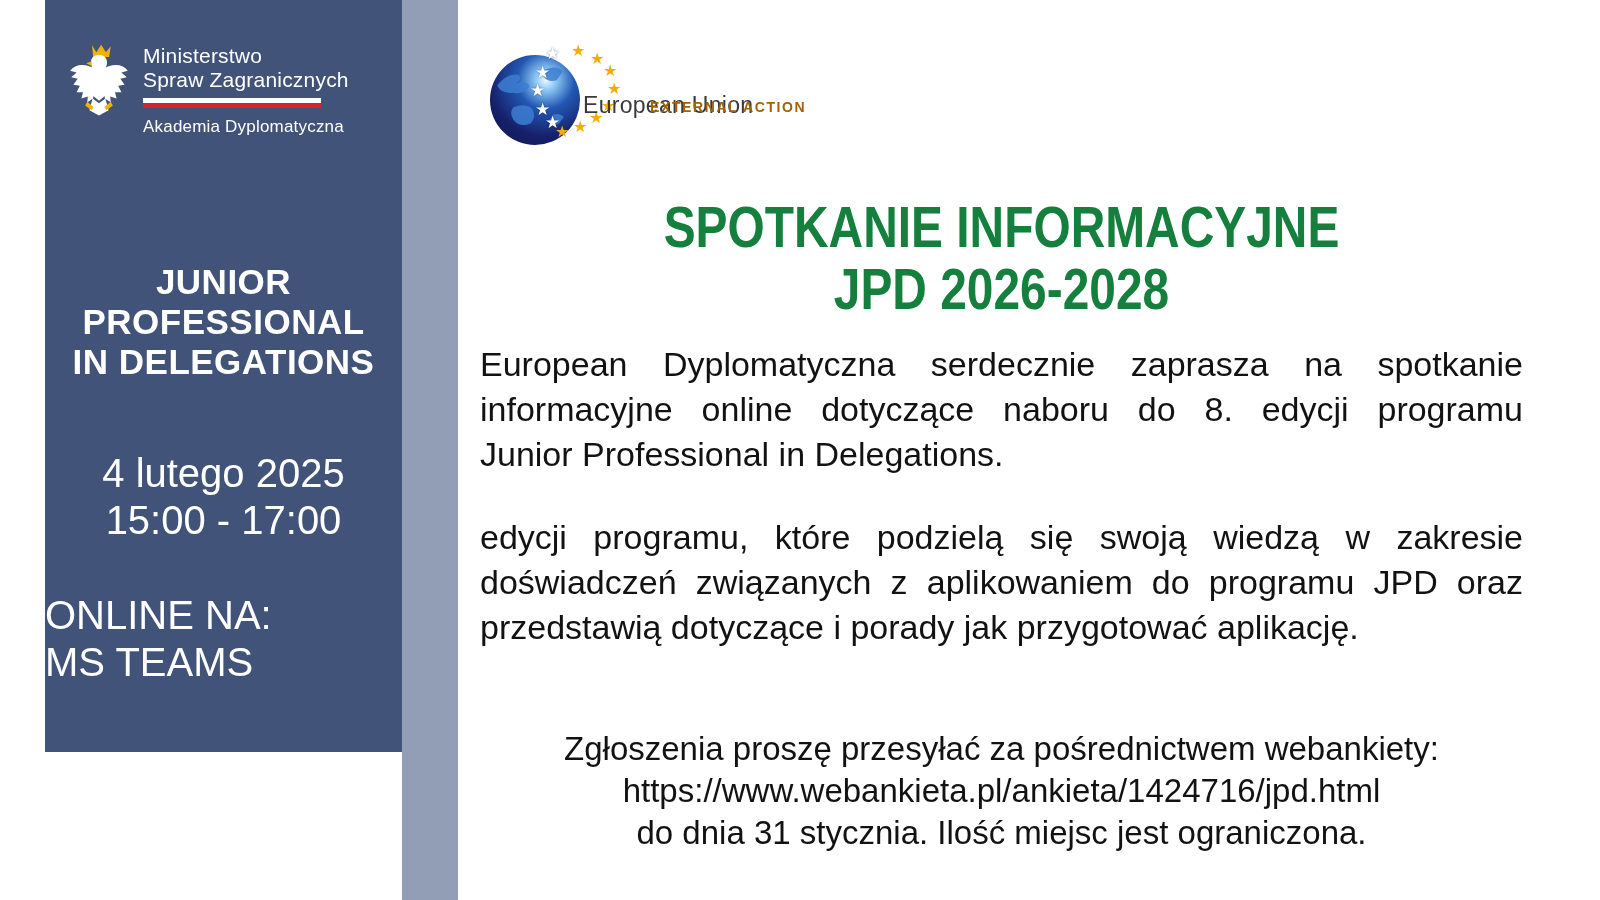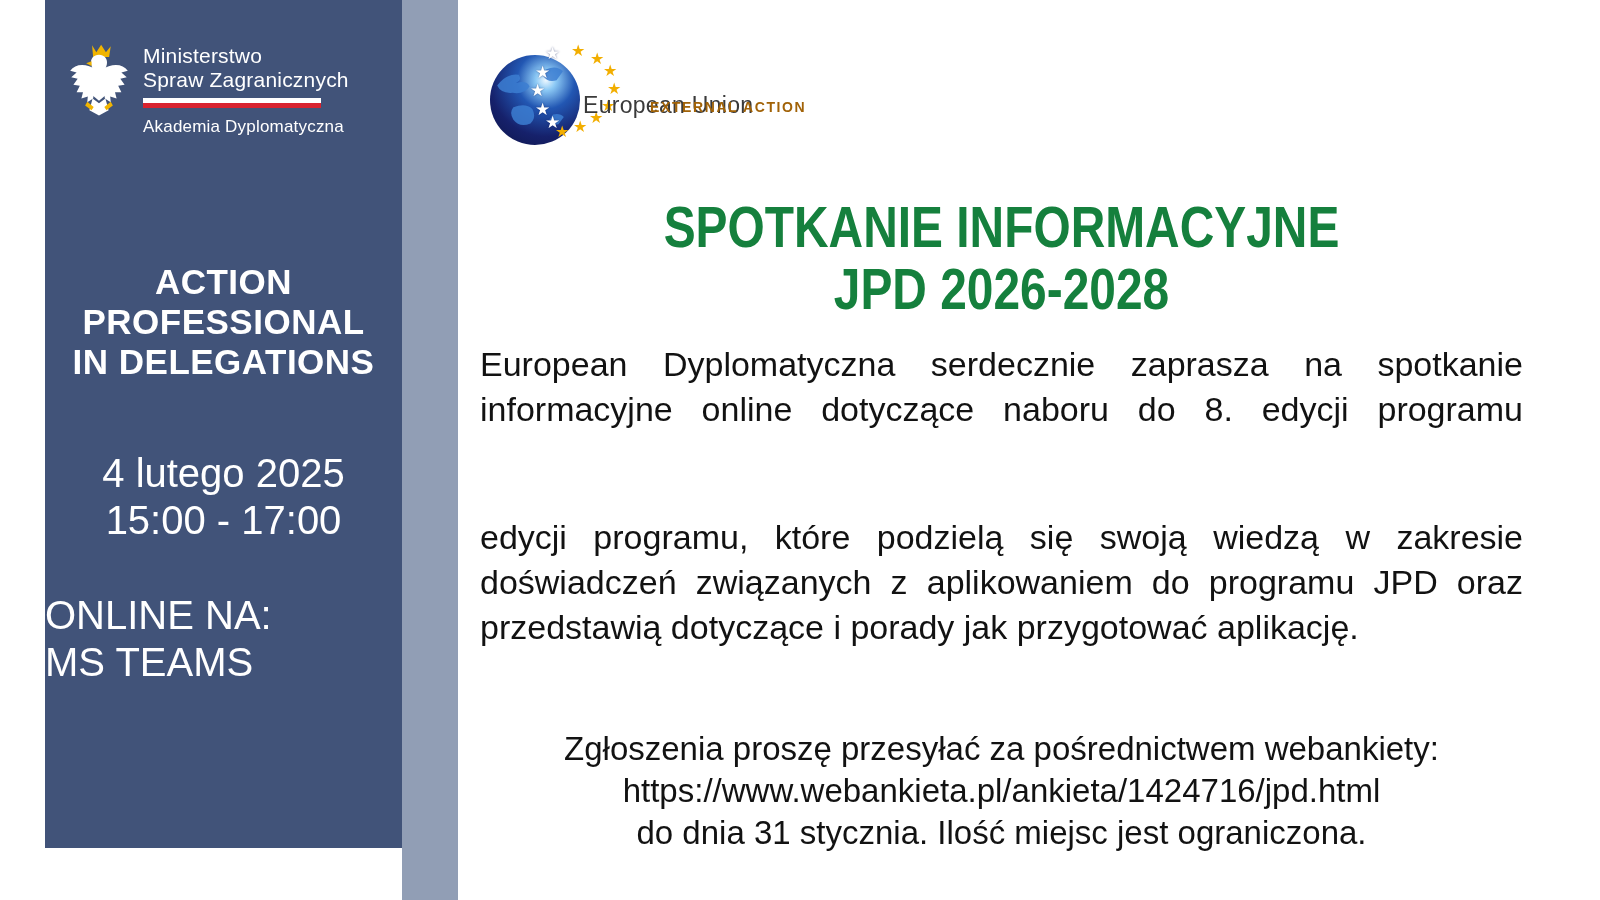--- a/index.html
+++ b/index.html
@@ -6,21 +6,21 @@
   html,body { width:1600px; height:900px; }
   body {
     position:relative;
     background:#ffffff;
     font-family:"Liberation Sans", sans-serif;
     overflow:hidden;
   }
 
   
   .sidebar {
-    position:absolute; left:45px; top:0; width:357px; height:848px;
+    position:absolute; left:45px; top:0; width:357px; height:752px;
     background:#415379;
     padding-left:16px;
   }
   .strip {
     position:absolute; left:402px; top:0; width:56px; height:900px;
     background:#919eb5;
   }
 
   .logo-row { position:absolute; left:22px; top:40px; display:flex; }
   .eagle { width:64px; height:84px; flex:0 0 auto; }
@@ -107,21 +107,21 @@
     </svg>
     <div class="ministry-col">
       <div class="ministry-name">Ministerstwo</div>
       <div class="ministry-name">Spraw Zagranicznych</div>
       <div class="flag-bar"></div>
       <div class="academy-name">Akademia Dyplomatyczna</div>
     </div>
   </div>
 
   <div class="program-block">
-    <div>ACTION</div>
+    <div>JUNIOR</div>
     <div>PROFESSIONAL</div>
     <div>IN DELEGATIONS</div>
   </div>
 
   <div class="datetime-block">
     <div>4 lutego 2025</div>
     <div>15:00 - 17:00</div>
   </div>
 
   <div class="online-block">
@@ -176,20 +176,21 @@
 </div>
 
 <div class="page-title">
   <div class="tline">SPOTKANIE INFORMACYJNE</div>
   <div class="tline">JPD 2026-2028</div>
 </div>
 
 <div class="para para-1">
   <div class="jline">European Dyplomatyczna serdecznie zaprasza na spotkanie</div>
   <div class="jline">informacyjne online dotyczące naboru do 8. edycji programu</div>
+  <div class="lline">Junior Professional in Delegations.</div>
 </div>
 
 <div class="para para-2">
   <div class="jline">edycji programu, które podzielą się swoją wiedzą w zakresie</div>
   <div class="jline">doświadczeń związanych z aplikowaniem do programu JPD oraz</div>
   <div class="lline">przedstawią dotyczące i porady jak przygotować aplikację.</div>
 </div>
 
 <div class="footer-block">
   <div>Zgłoszenia proszę przesyłać za pośrednictwem webankiety:</div>

